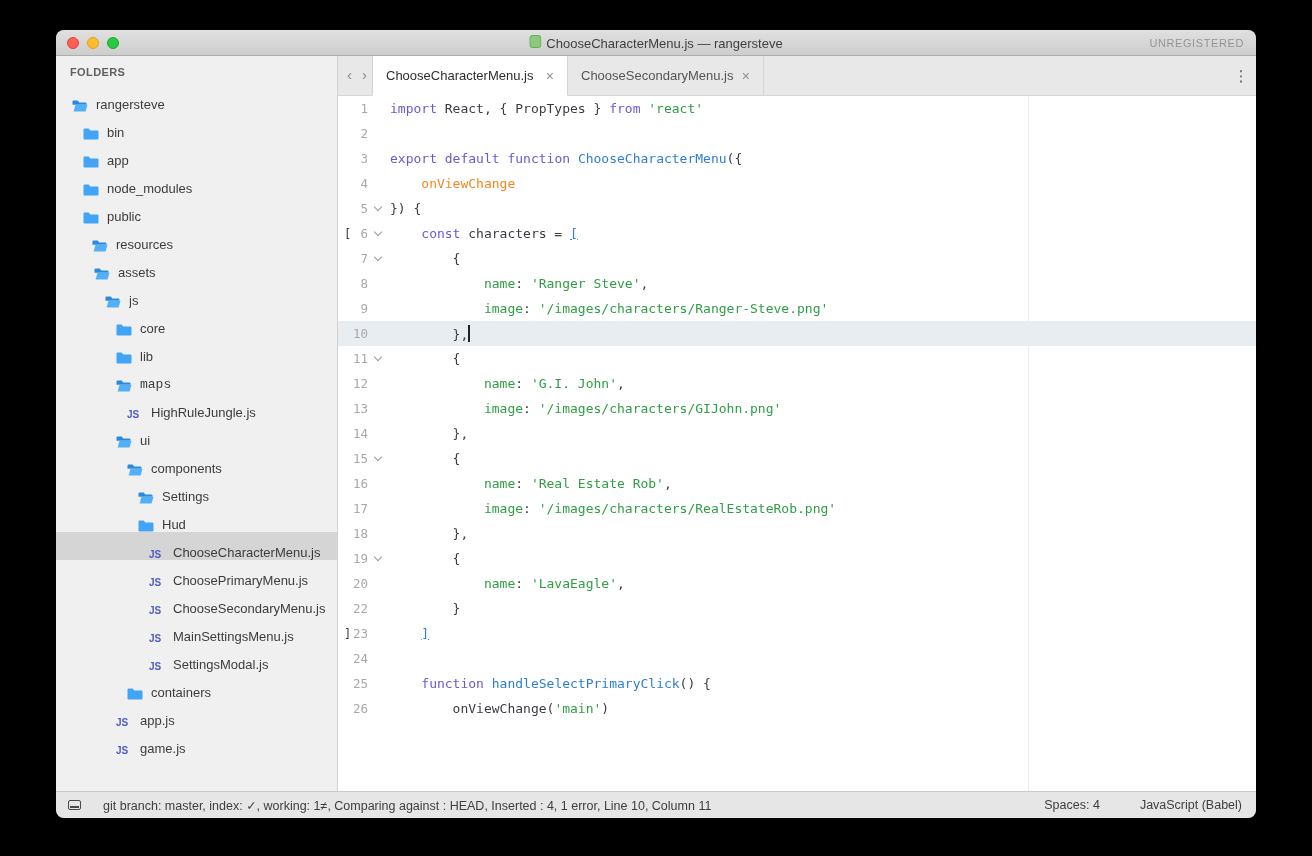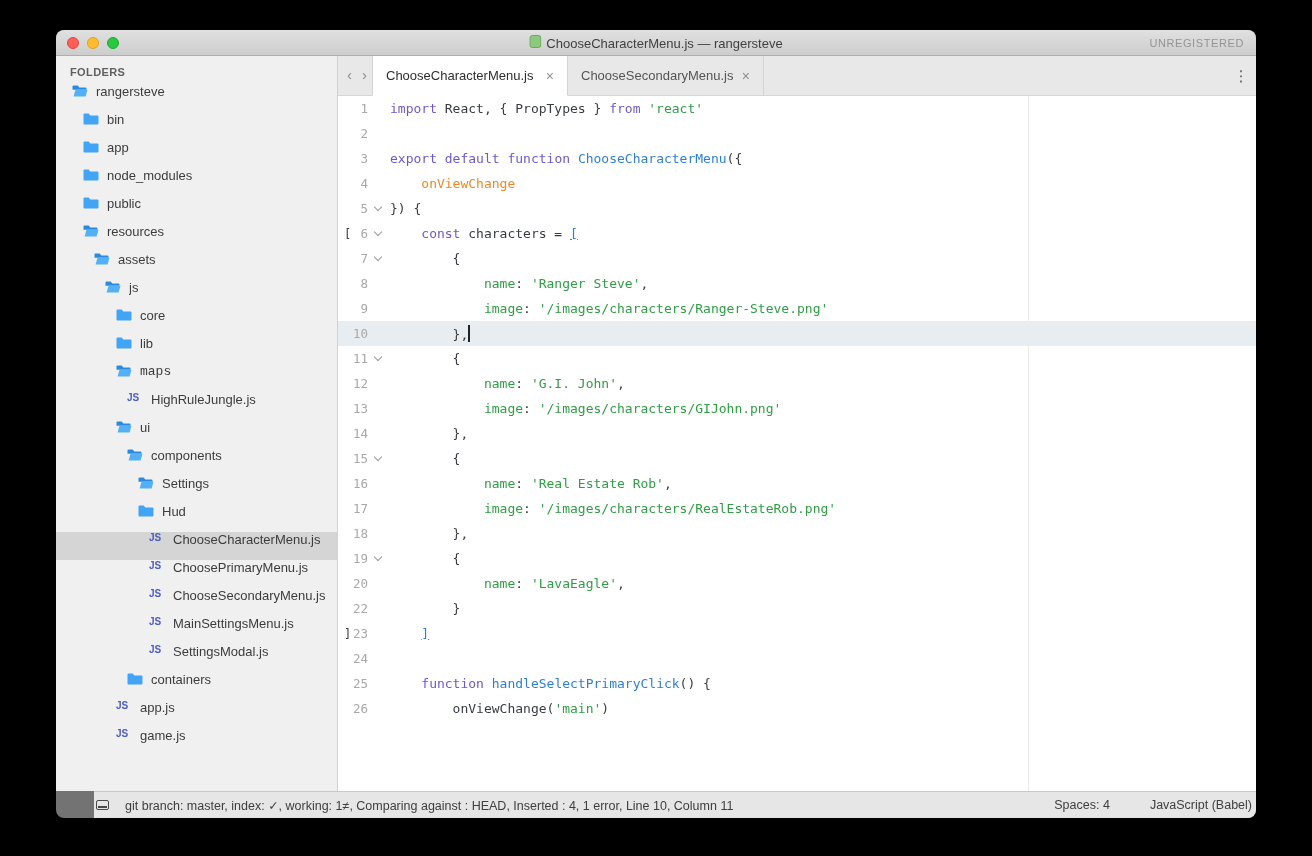--- a/index.html
+++ b/index.html
@@ -40,21 +40,21 @@
   .main { flex:1; display:flex; min-height:0; }
   .sidebar {
     width:282px; flex:none; background:#f0f0f0; border-right:1px solid #d2d2d2;
     overflow:hidden; padding-top:6px;
   }
   .sidebar-header {
     font-size:11px; font-weight:bold; color:#5f5f5f; letter-spacing:.4px;
     padding:4px 0 6px 14px;
   }
   .tree-row {
-    height:28px; display:flex; align-items:flex-start; gap:7px;
+    height:28px; display:flex; align-items:flex-end; gap:7px;
     font-size:13px; color:#3c3c3c; white-space:nowrap; cursor:default;
   }
   .tree-row.selected { background:var(--c-selection,#d5d5d5); }
   .tree-icon { width:17px; flex:none; display:inline-flex; align-items:center; }
   .js-badge {
     width:17px; flex:none; font-size:10px; font-weight:bold;
     color:var(--c-js_badge,#4b5cc4); letter-spacing:0;
   }
   .tree-label { overflow:hidden; text-overflow:ellipsis; }
   
@@ -110,22 +110,22 @@
   .tk-p { color:var(--c-plain,#383c42); }
   .tk-b { color:var(--c-function,#2e7ed6); text-decoration:underline; }
   .caret {
     display:inline-block; width:2px; height:17px; background:#222;
     vertical-align:-3px; animation:blink 1s steps(1) infinite;
   }
   @keyframes blink { 50% { opacity:0; } }
   
   .statusbar {
     height:27px; flex:none; background:#e6e6e6; border-top:1px solid #c9c9c9;
-    display:flex; align-items:center; padding:0 2px; gap:16px;
-    font-size:12.5px; color:#3e3e3e; white-space:nowrap;margin-left:38px;
+    display:flex; align-items:center; padding:0 12px; gap:22px;
+    font-size:12.5px; color:#3e3e3e; white-space:nowrap;
   }
   .panel-icon { width:13px; height:10px; border:1.5px solid #4a4a4a; border-radius:2px; position:relative; flex:none; }
   .panel-icon::after { content:''; position:absolute; left:1px; right:1px; bottom:1px; height:2.5px; background:#4a4a4a; }
   .status-right { margin-left:auto; display:flex; gap:40px; padding-right:2px; }
 </style>
 </head>
 <body>
 
 <div class="window">
 
@@ -182,21 +182,21 @@
             <span class="tree-label">node_modules</span>
           </div>
           <div class="tree-row" style="padding-left: 27px;">
             <span class="tree-icon">
               <svg width="16" height="13" viewBox="0 0 16 13">
                 <path d="M.5 2.5a1 1 0 0 1 1-1h4.2l1.6 2h7.2a1 1 0 0 1 1 1v7a1 1 0 0 1-1 1h-13a1 1 0 0 1-1-1z" fill="var(--c-folder,#42a4f5)"></path>
               </svg>
             </span>
             <span class="tree-label">public</span>
           </div>
-          <div class="tree-row" style="padding-left: 27px;">
+          <div class="tree-row" style="padding-left: 36px;">
             <span class="tree-icon">
               <svg width="16" height="13" viewBox="0 0 16 13">
                 <path d="M.5 2.5a1 1 0 0 1 1-1h4.2l1.6 2h6.2a1 1 0 0 1 1 1v1.2H.5z" fill="var(--c-folder_dark,#2b8ae0)"></path>
                 <path d="M1.6 12.5l1.9-6.8h12l-1.9 6.8z" fill="var(--c-folder_light,#54b0f6)"></path>
               </svg>
             </span>
             <span class="tree-label">resources</span>
           </div>
           <div class="tree-row" style="padding-left: 38px;">
             <span class="tree-icon">

